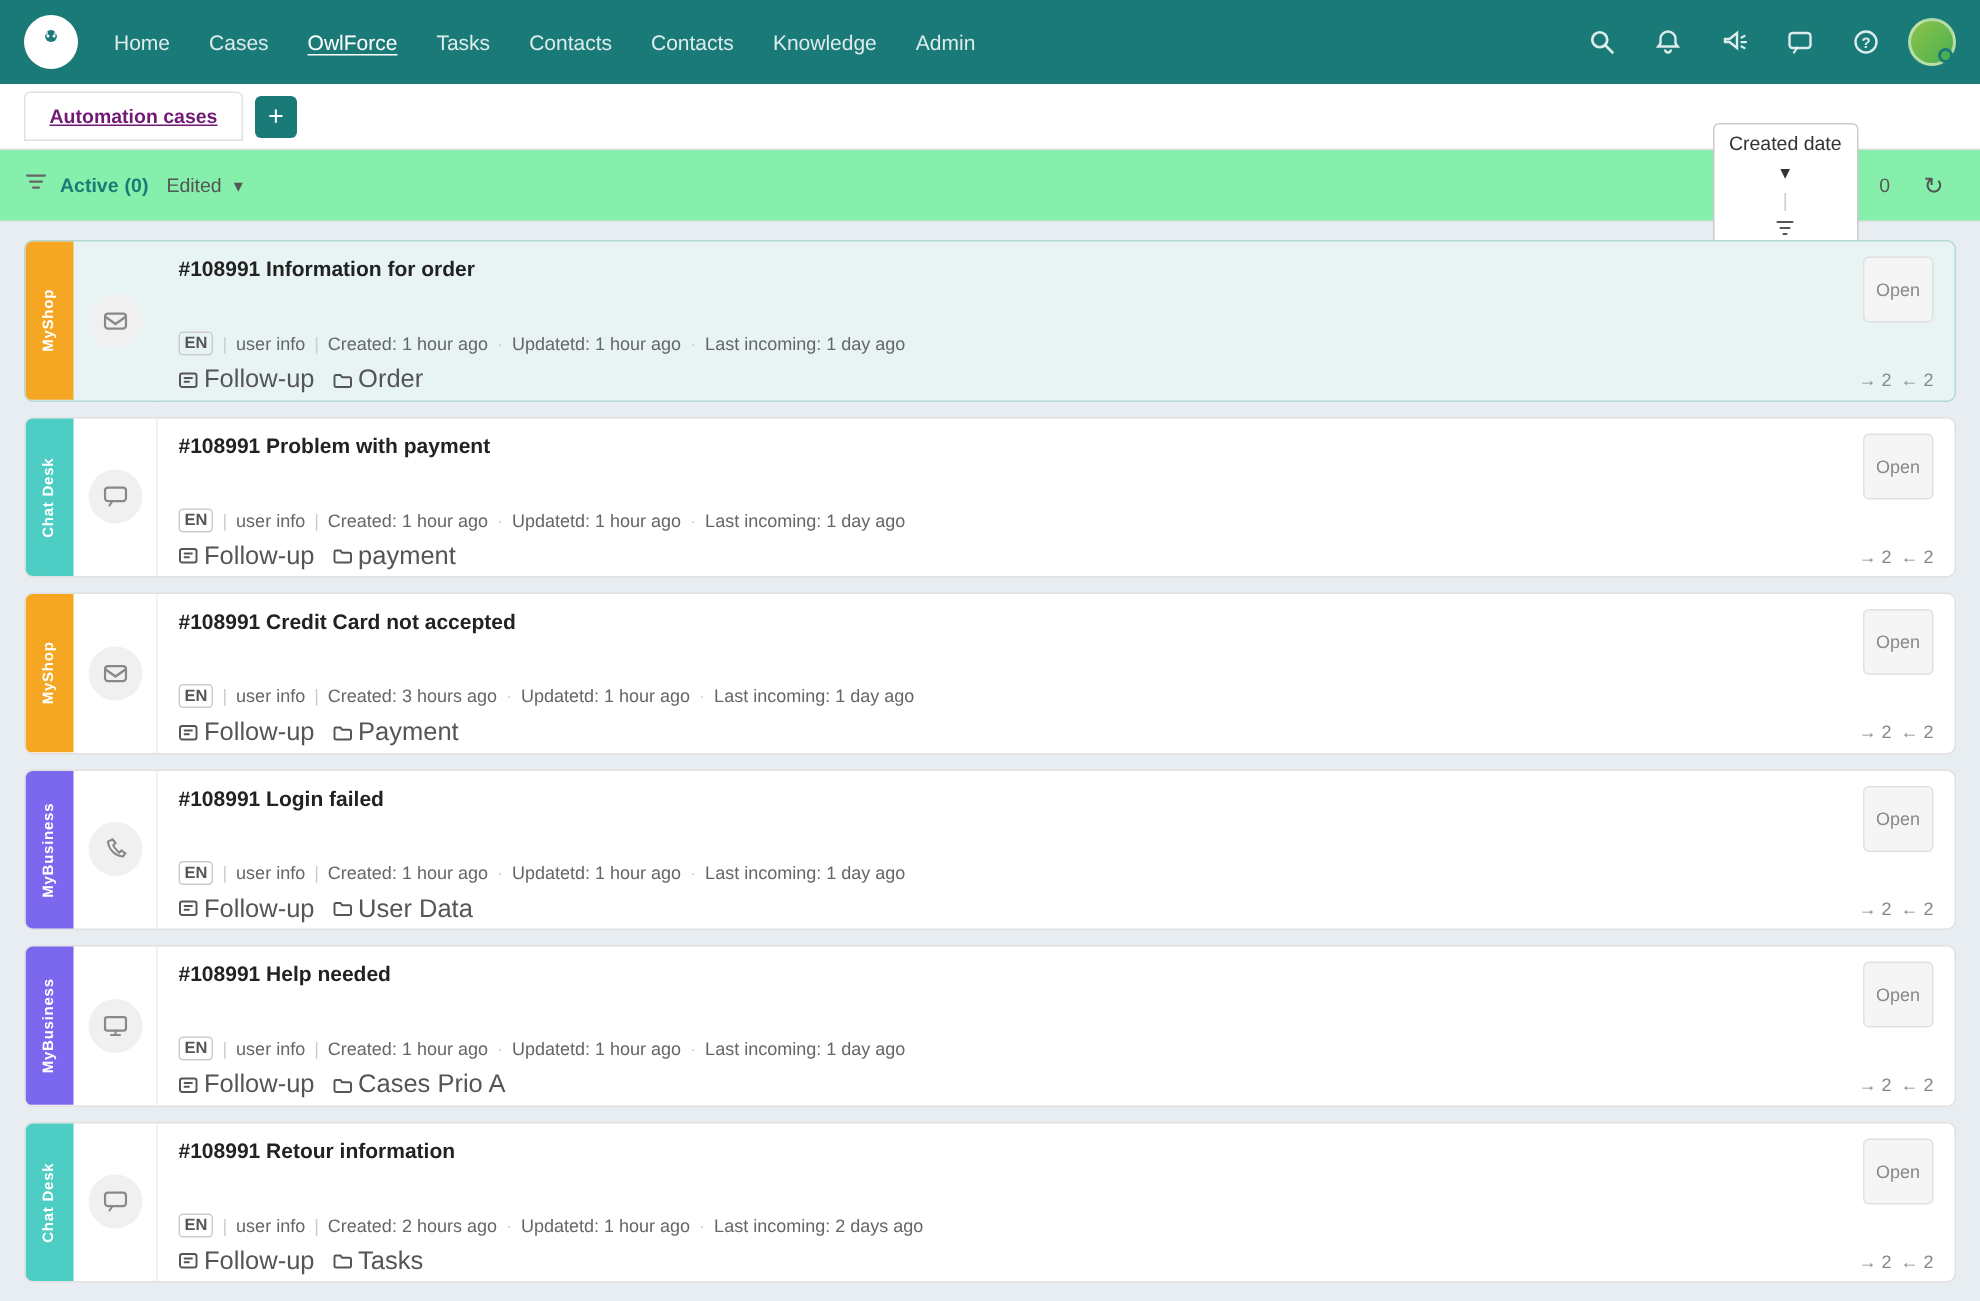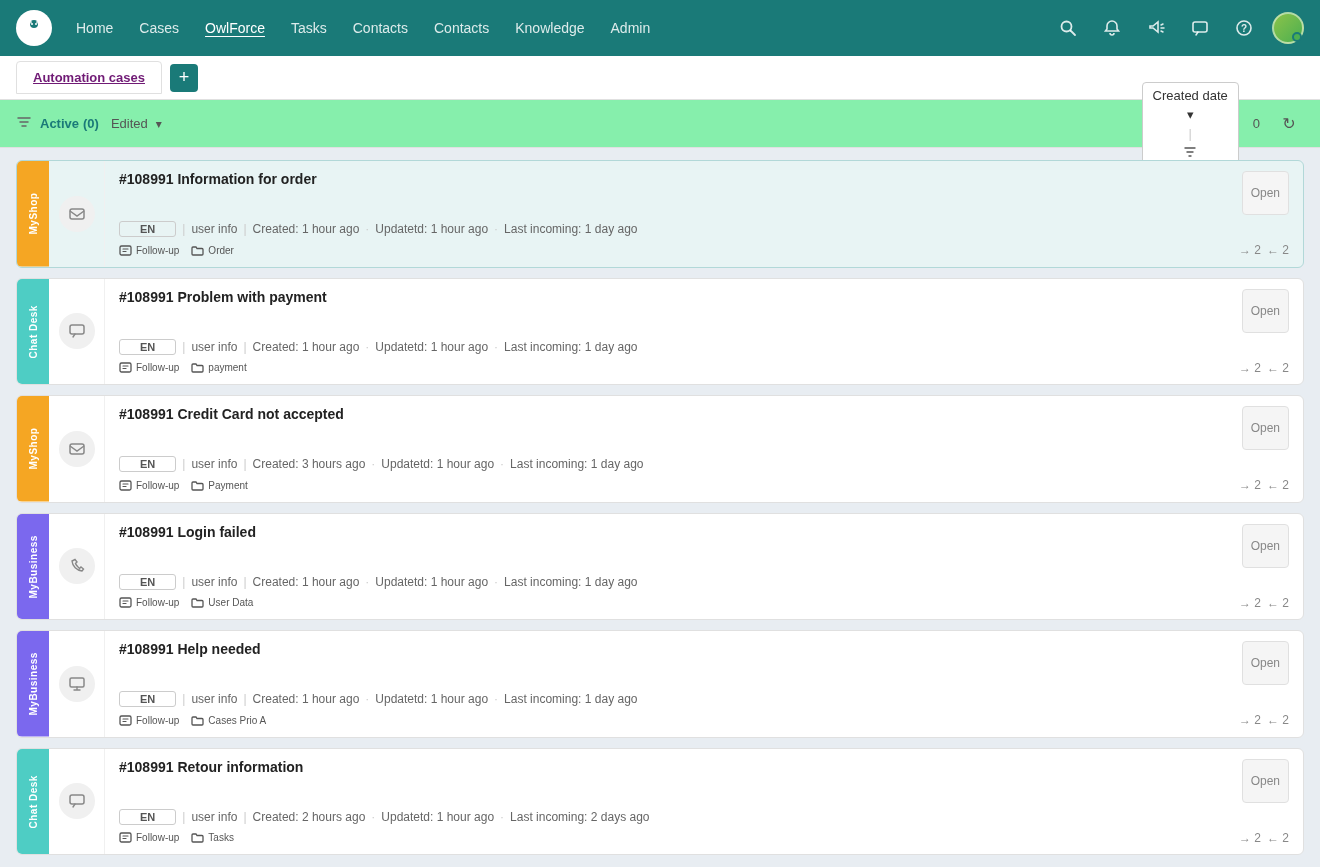--- a/index.html
+++ b/index.html
@@ -240,33 +240,33 @@
       gap: 6px;
       font-size: 12px;
       color: #666;
     }
     .lang-badge {
       font-size: 11px;
       font-weight: 700;
       color: #555;
       border: 1px solid #ccc;
       border-radius: 3px;
-      padding: 1px 20px;
+      padding: 1px 3px;
     }
     .meta-divider { color: #ccc; }
     .case-footer {
       display: flex;
       align-items: center;
       justify-content: space-between;
     }
     .case-tags {
       display: flex;
       align-items: center;
       gap: 12px;
-      font-size: 10px;
+      font-size: 17px;
       color: #555;
     }
     .tag {
       display: flex; align-items: center; gap: 4px;
     }
     .case-arrows {
       display: flex;
       align-items: center;
       gap: 6px;
       font-size: 12px;

